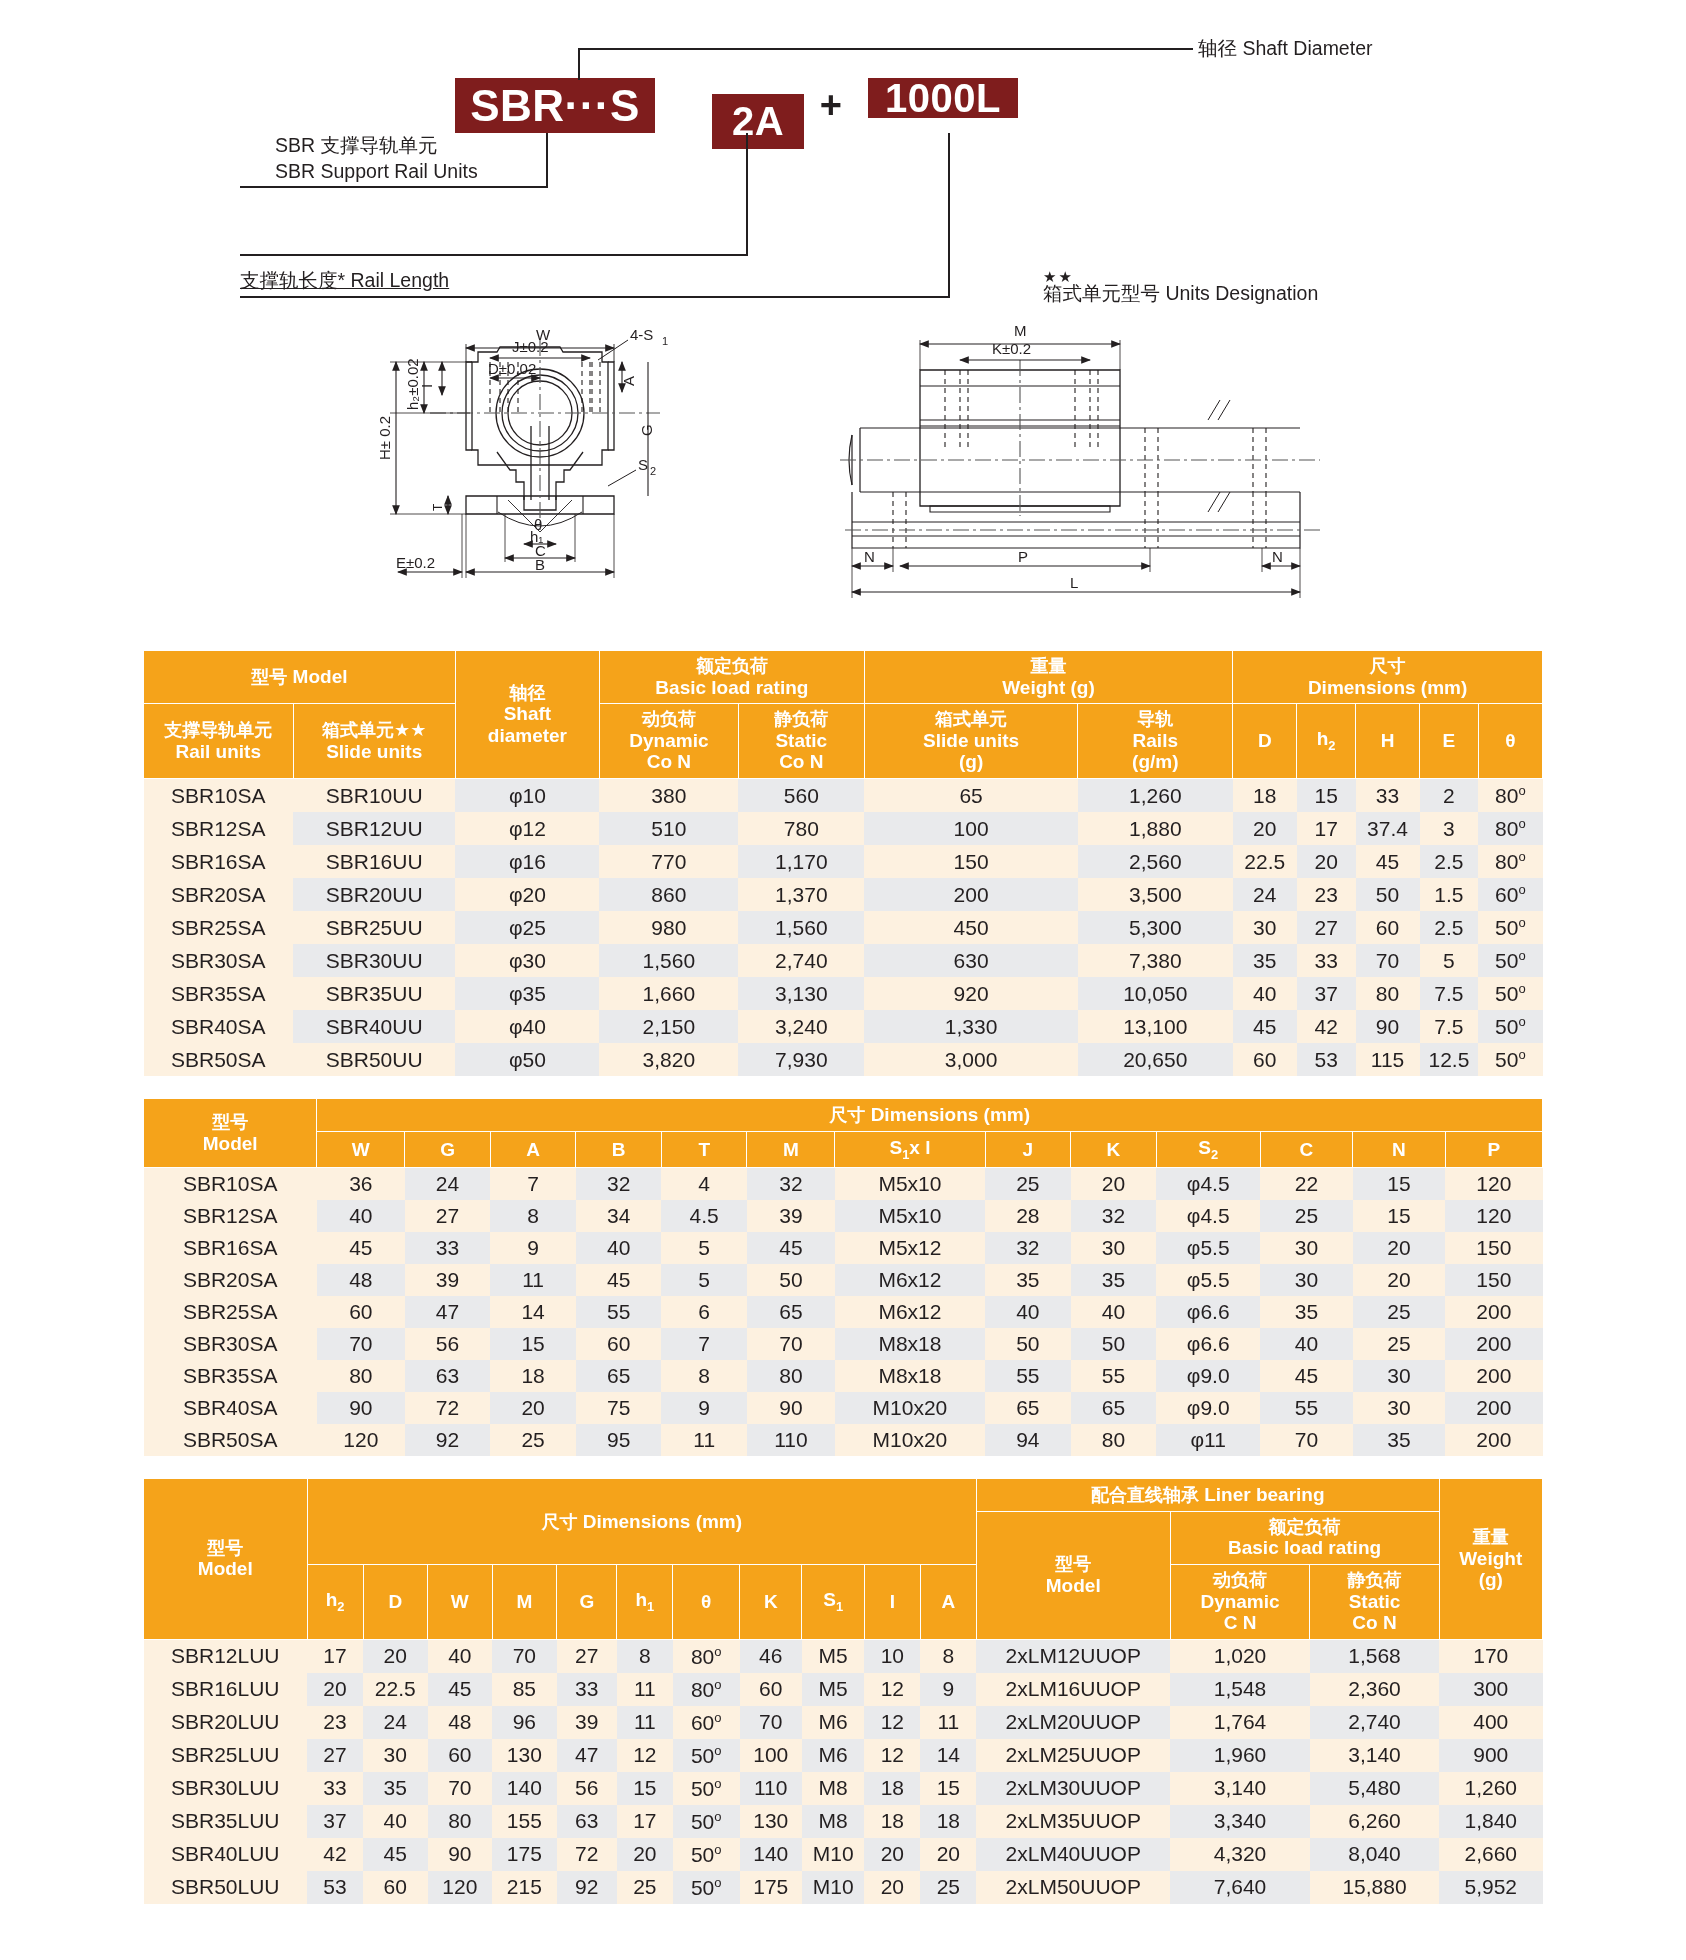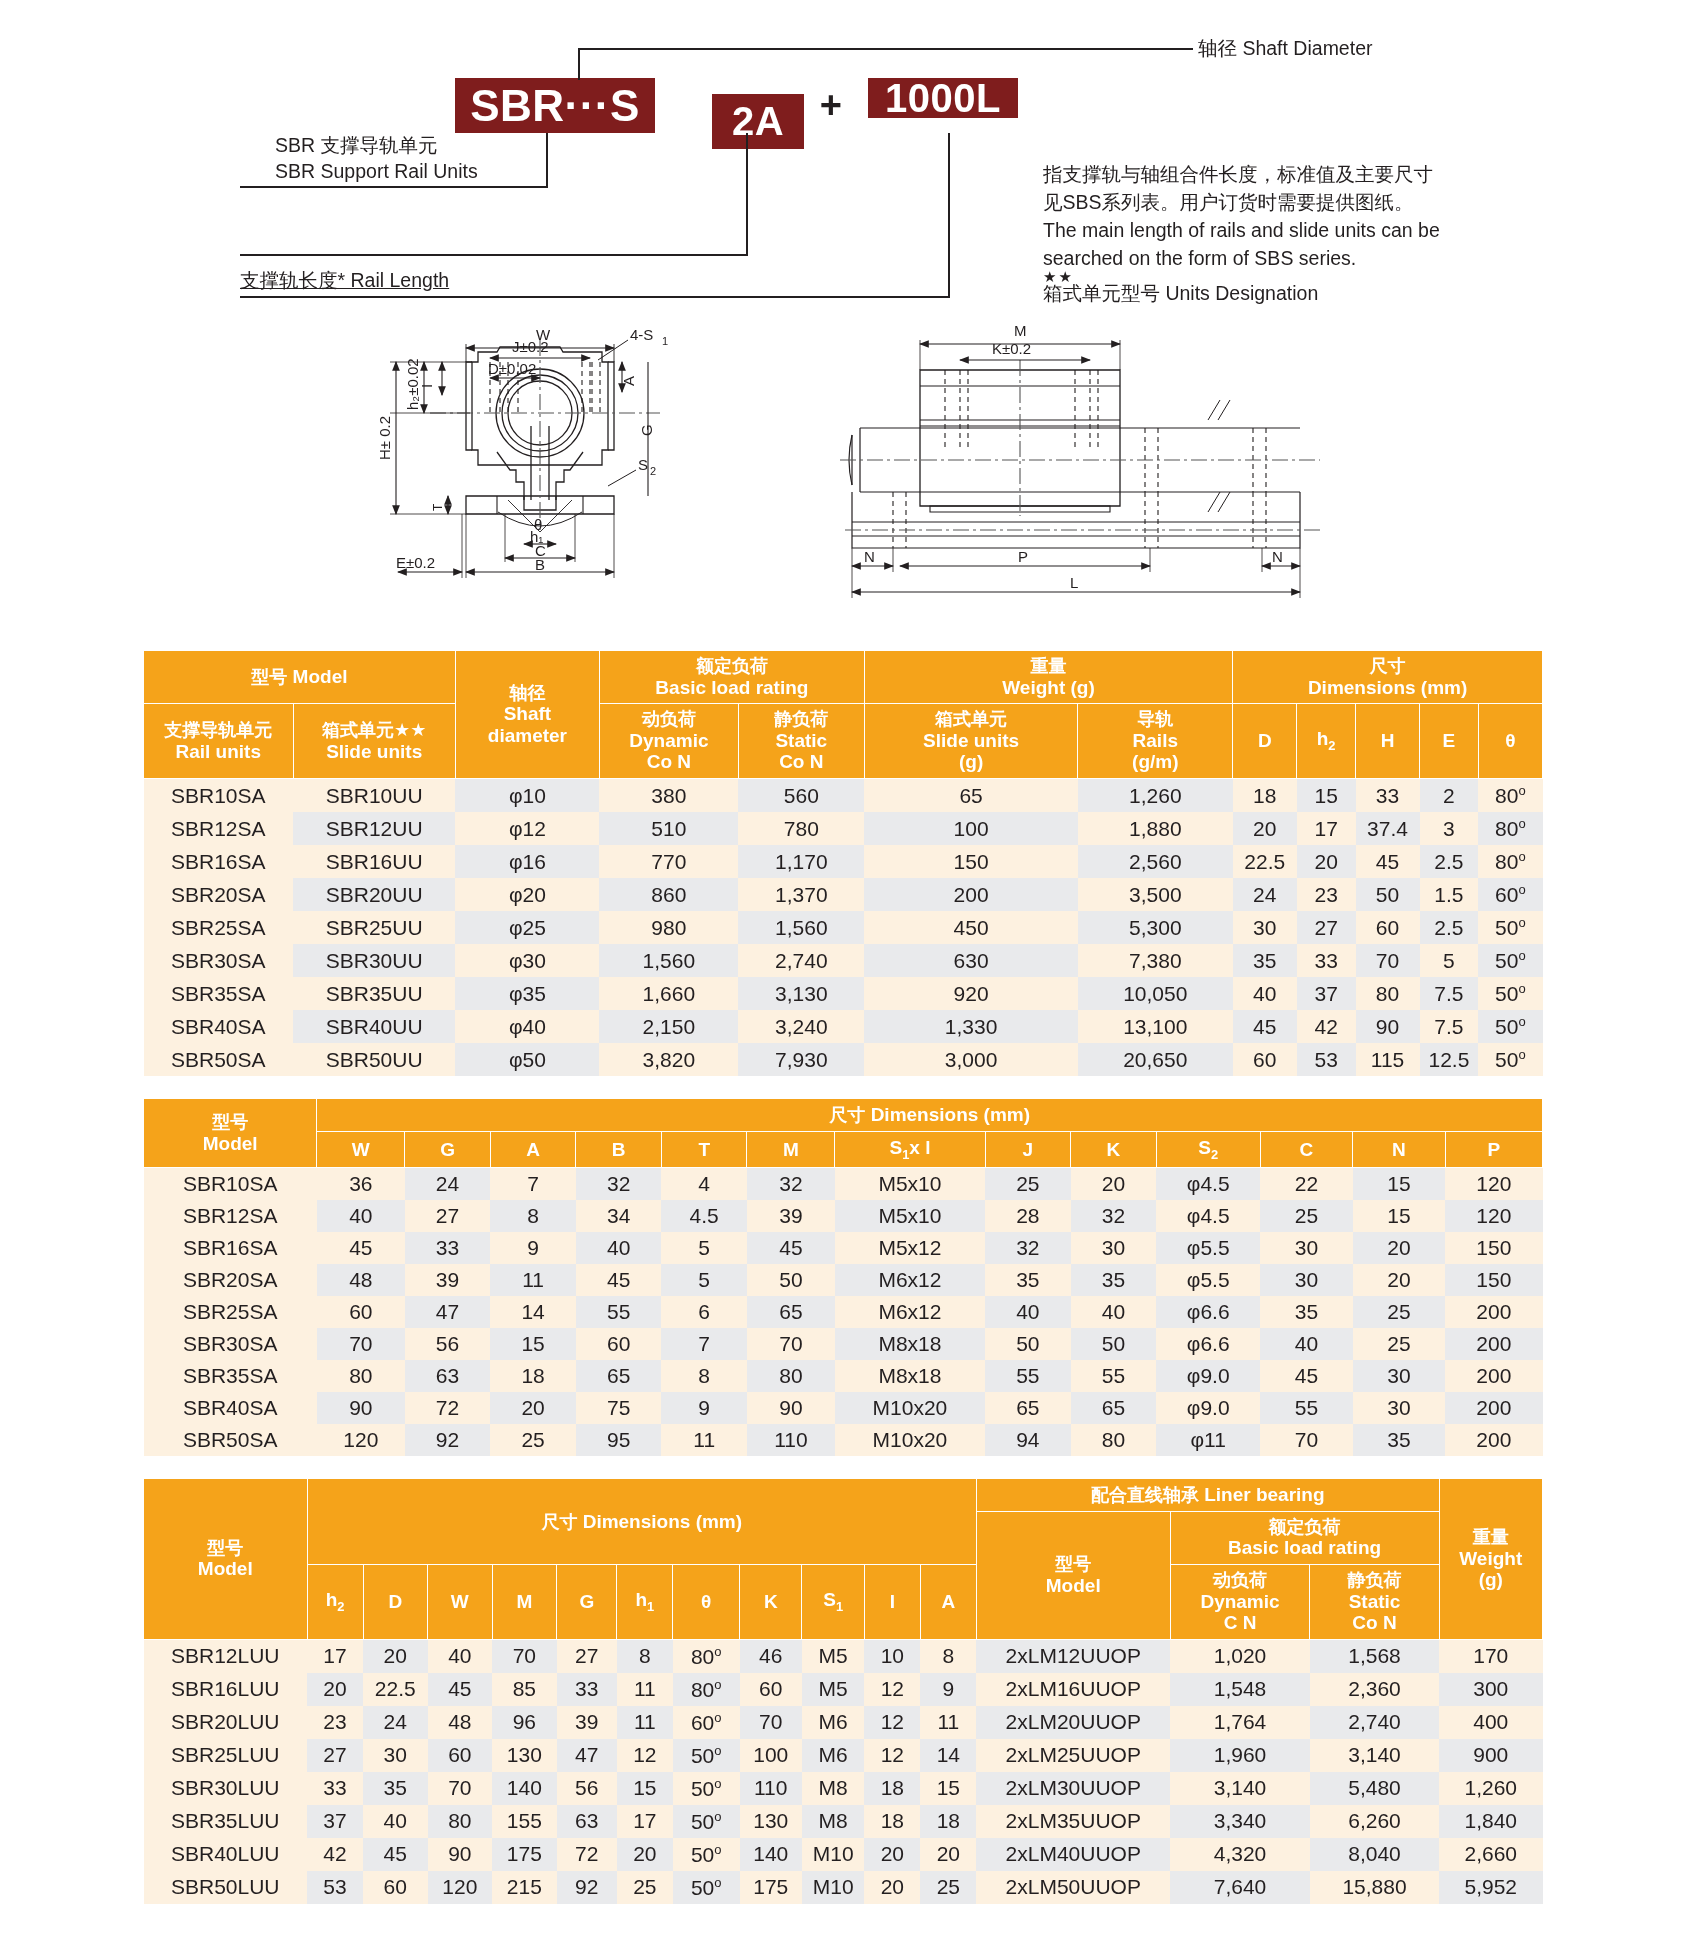--- a/index.html
+++ b/index.html
@@ -112,26 +112,20 @@
   <div class="ln h" style="left:240px; top:186px; width:308px;"></div>
   <div class="ln v" style="left:546px; top:133px; height:54px;"></div>
 
   <div class="ln h" style="left:240px; top:254px; width:508px;"></div>
   <div class="ln v" style="left:746px; top:133px; height:122px;"></div>
 
   <div class="lbl zh" id="lbl-rail">支撑轨长度*  Rail Length</div>
   <div class="ln h" style="left:240px; top:296px; width:710px;"></div>
   <div class="ln v" style="left:948px; top:133px; height:164px;"></div>
 
-  <div id="note-block">
-    <div class="l">指支撑轨与轴组合件长度，标准值及主要尺寸</div>
-    <div class="l">见SBS系列表。用户订货时需要提供图纸。</div>
-    <div class="l">The main length of rails and slide units can be</div>
-    <div class="l">searched on the form of SBS series.</div>
-  </div>
   <div id="units-stars">★★</div>
   <div id="units-desig">箱式单元型号  Units Designation</div>
 </div>
 
 <div id="drawings">
 <svg width="1686" height="350" viewBox="0 0 1686 350">
   <defs>
     <marker id="ar" markerWidth="9" markerHeight="7" refX="8" refY="3.5" orient="auto">
       <polygon points="0 0, 9 3.5, 0 7" fill="#231f20"></polygon>
     </marker>

